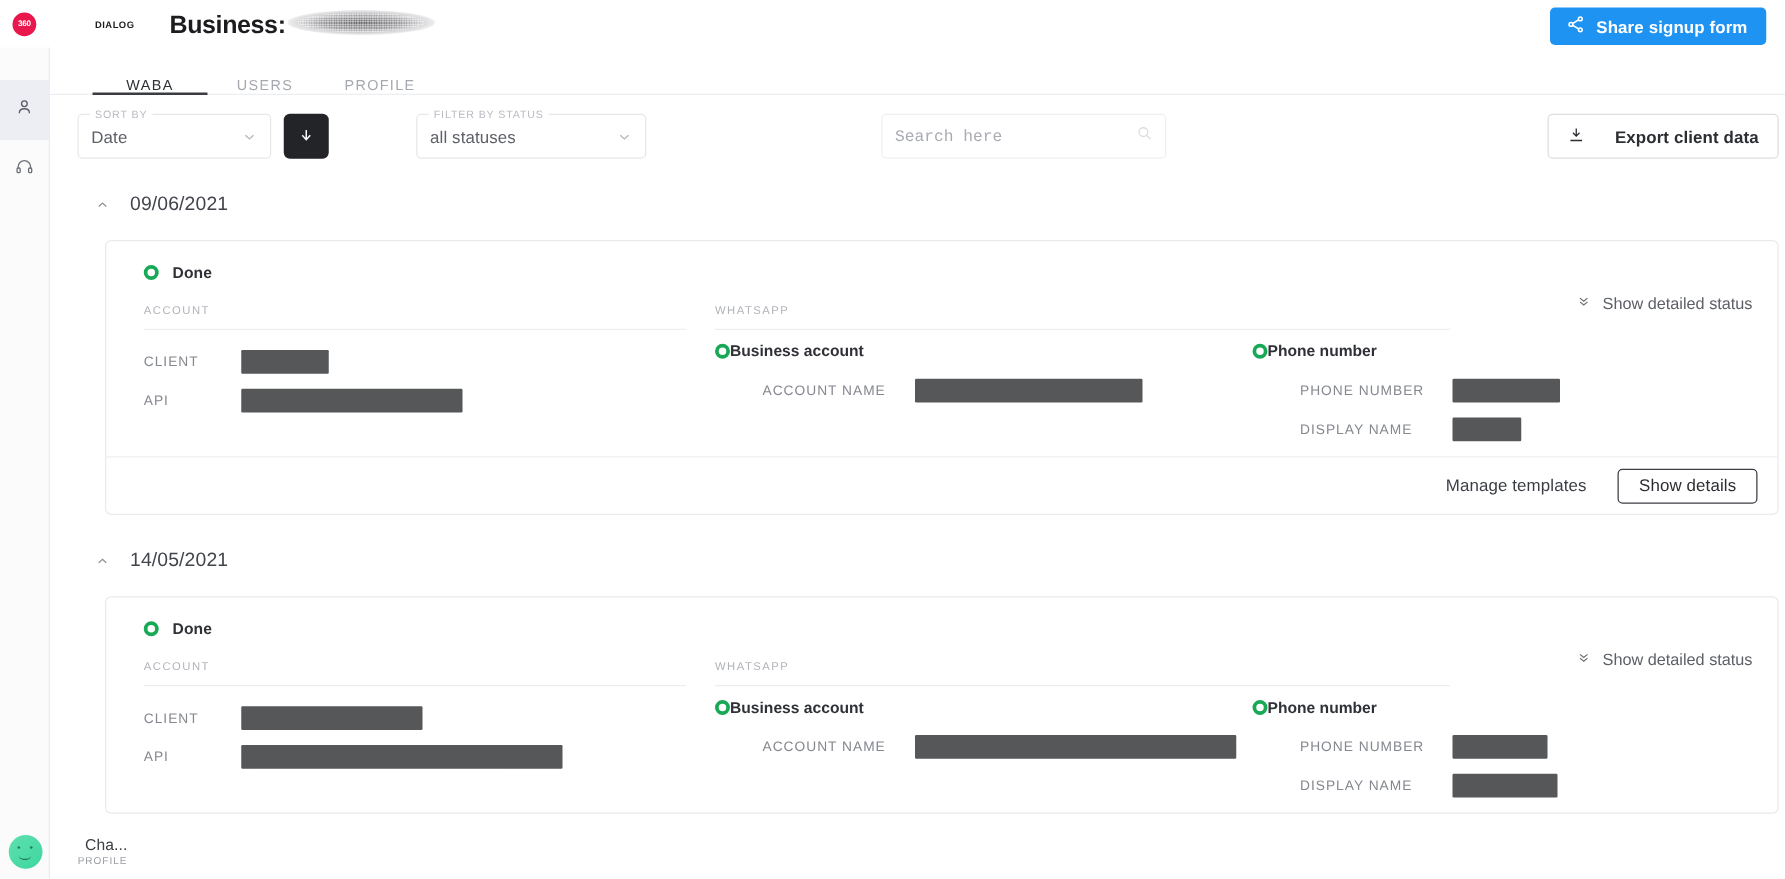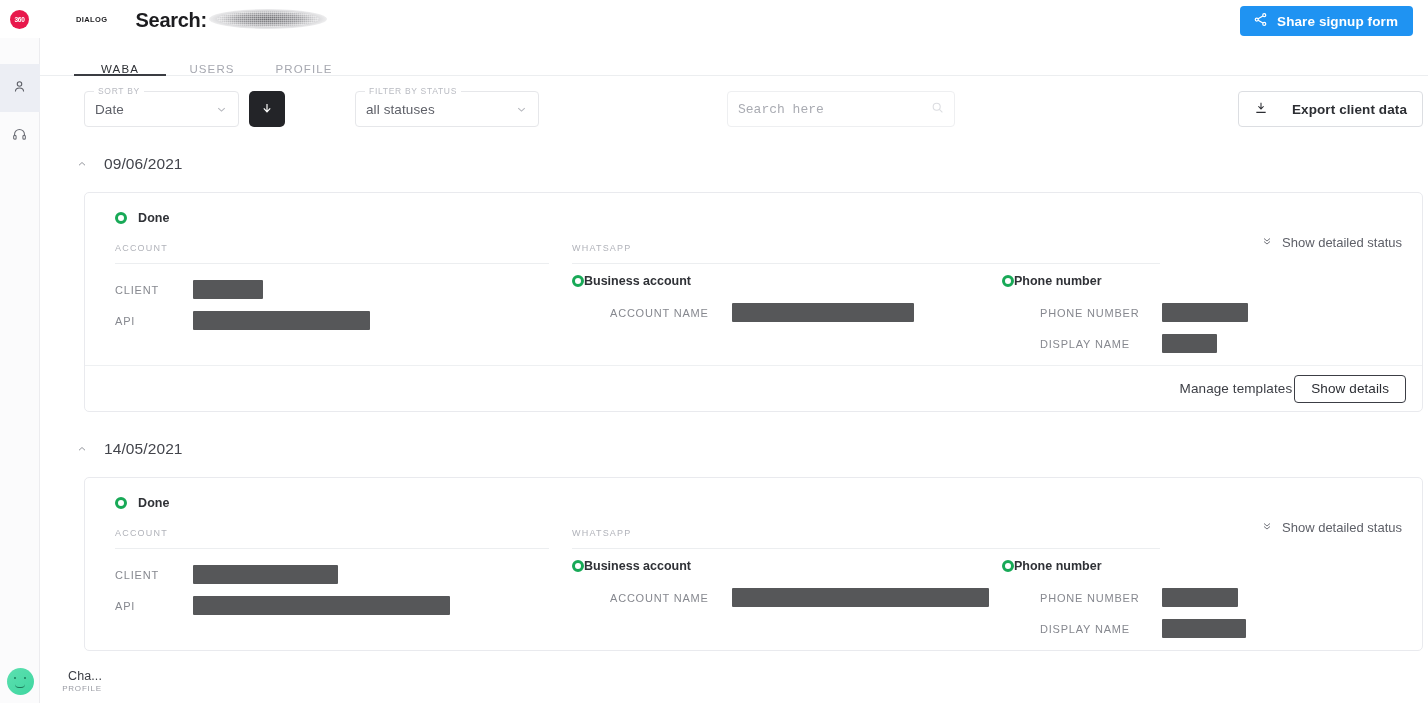--- a/index.html
+++ b/index.html
@@ -134,21 +134,21 @@
   }
   .tab.active { color: #2f3136; }
   .tab.active::after {
     content: ""; position: absolute; left: 0; right: 0; bottom: -1px;
     height: 2.5px; background: #3a3c42;
   }
 
   
   .filterbar {
     display: flex; align-items: center;
-    padding: 15px 15px 0 44px;
+    padding: 15px 15px 0 22px;
     position: relative;
   }
   .field {
     position: relative;
     height: 36px;
     border: 1px solid #e6e7ea; border-radius: 4px;
     background: #fff;
     display: flex; align-items: center;
     padding: 0 10px;
   }
@@ -240,21 +240,21 @@
   .wa-block { }
   .wa-block.biz { width: 430px; }
   .wa-head { display: flex; align-items: center; }
   .wa-head .ring { width: 12px; height: 12px; }
   .wa-title { font-size: 12.5px; font-weight: 700; color: #2f3136; }
   .wa-rows { margin-top: 9px; padding-left: 38px; }
 
   .card-footer {
     height: 46px; border-top: 1px solid #eef0f2;
     display: flex; align-items: center; justify-content: flex-end;
-    gap: 2px; padding-right: 16px;
+    gap: 25px; padding-right: 16px;
   }
   .link-btn {
     background: none; border: none; cursor: pointer;
     font-family: "Liberation Sans", sans-serif;
     font-size: 13.5px; color: #3c3e45; letter-spacing: 0.1px;
   }
   .outline-btn {
     height: 28px; padding: 0 16px;
     background: #fff; border: 1px solid #3c3e45; border-radius: 4px;
     font-family: "Liberation Sans", sans-serif;
@@ -302,21 +302,21 @@
   <div class="profile-chip">
     <div class="profile-name">Cha...</div>
     <div class="profile-sub">PROFILE</div>
   </div>
 
   <div class="main">
 
     <div class="topbar">
       <span class="brand-word">DIALOG</span>
       <div class="partner-title" style="margin-left:28px;">
-        <span>Search:</span>
+        <span>Business:</span>
         <span class="redacted-blur"></span>
       </div>
       <button class="share-btn">
         <span>
           <svg width="15" height="15" viewBox="0 0 24 24" fill="none" stroke="#ffffff" stroke-width="2">
             <circle cx="18" cy="5" r="2.4"></circle>
               <circle cx="6" cy="12" r="2.4"></circle>
               <circle cx="18" cy="19" r="2.4"></circle>
             <path d="M8.2 10.9 15.8 6.3M8.2 13.1l7.6 4.6"></path>
           </svg>

